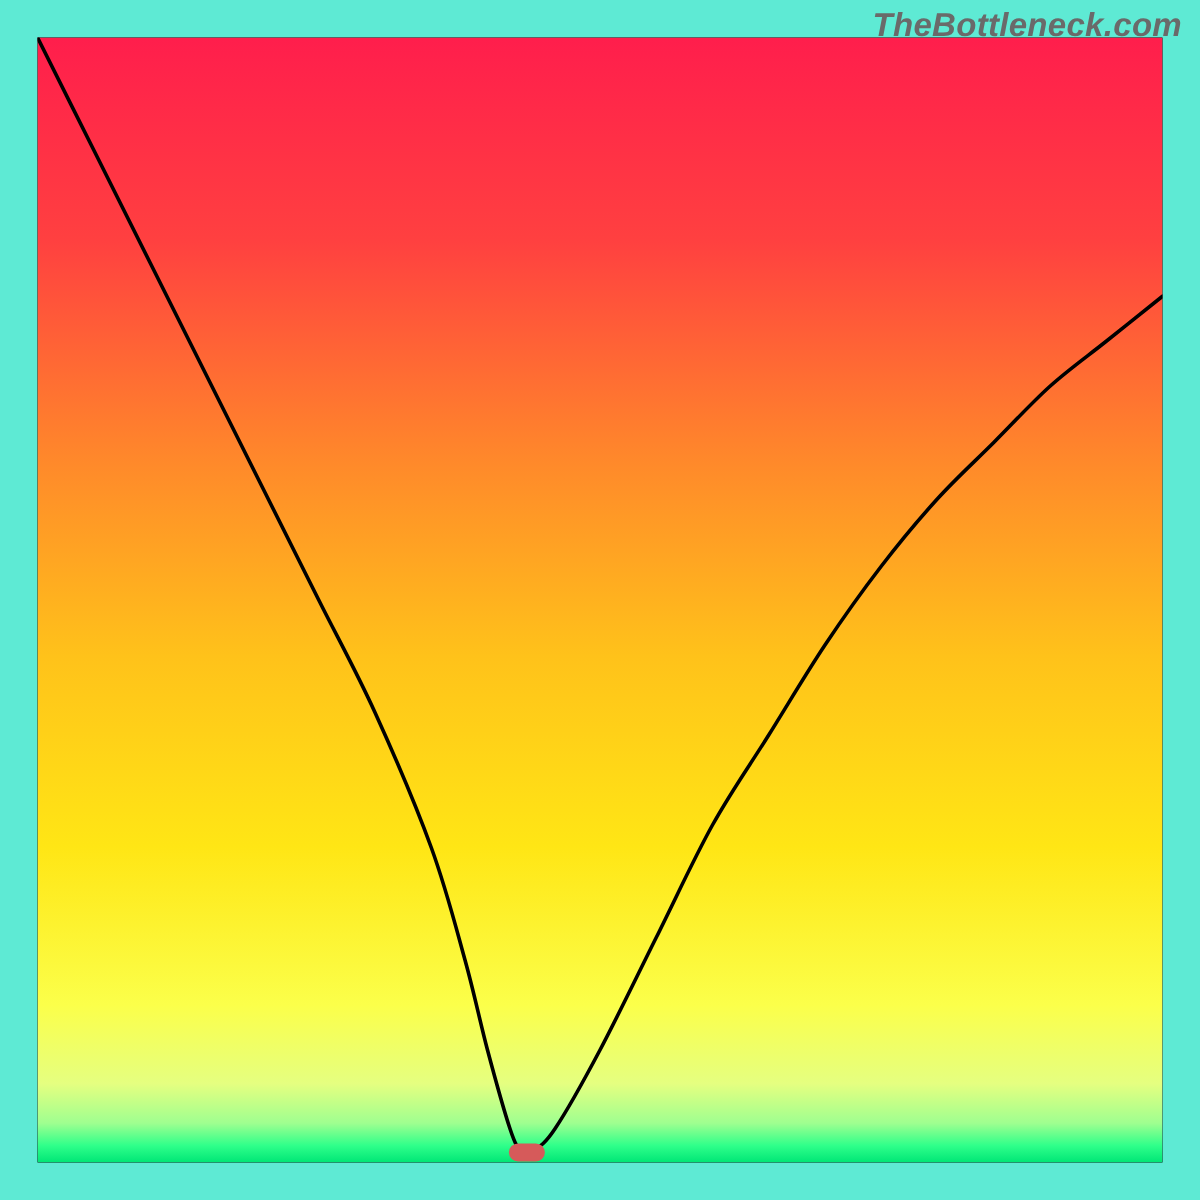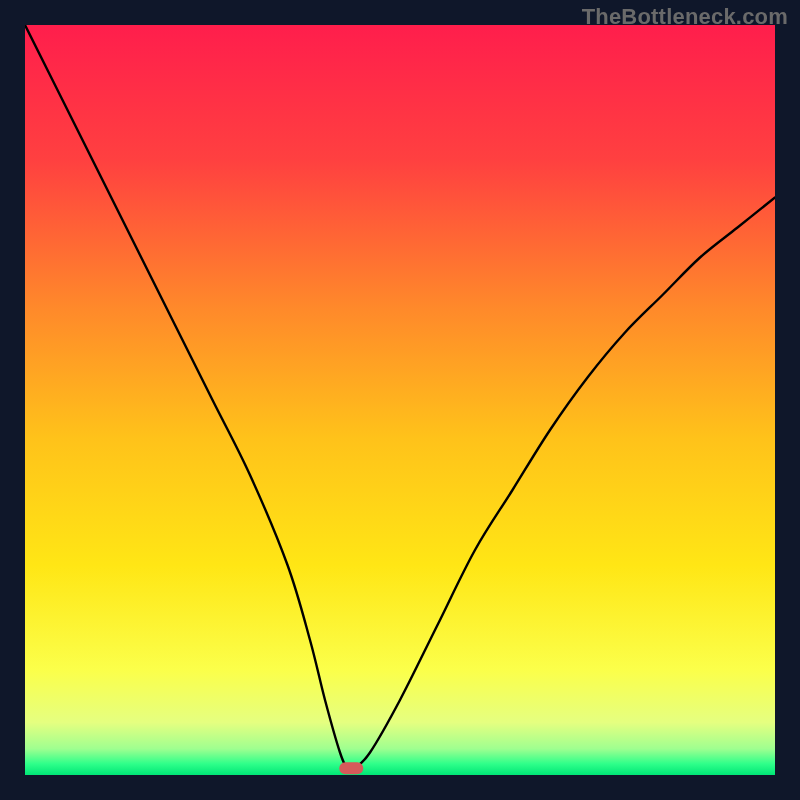--- a/index.html
+++ b/index.html
@@ -10,21 +10,22 @@
     overflow: hidden;
     background: #000;
     font-family: Arial, Helvetica, sans-serif;
   }
   .frame {
     position: absolute;
     left: 0;
     top: 0;
     width: 800px;
     height: 800px;
-    background: #0f172a;
+    background: #5eead4;
+    font-style: italic;
   }
   .watermark {
     position: absolute;
     top: 4px;
     right: 12px;
     font-size: 22px;
     font-weight: 600;
     color: #6a6a6a;
     letter-spacing: 0.2px;
     z-index: 10;

